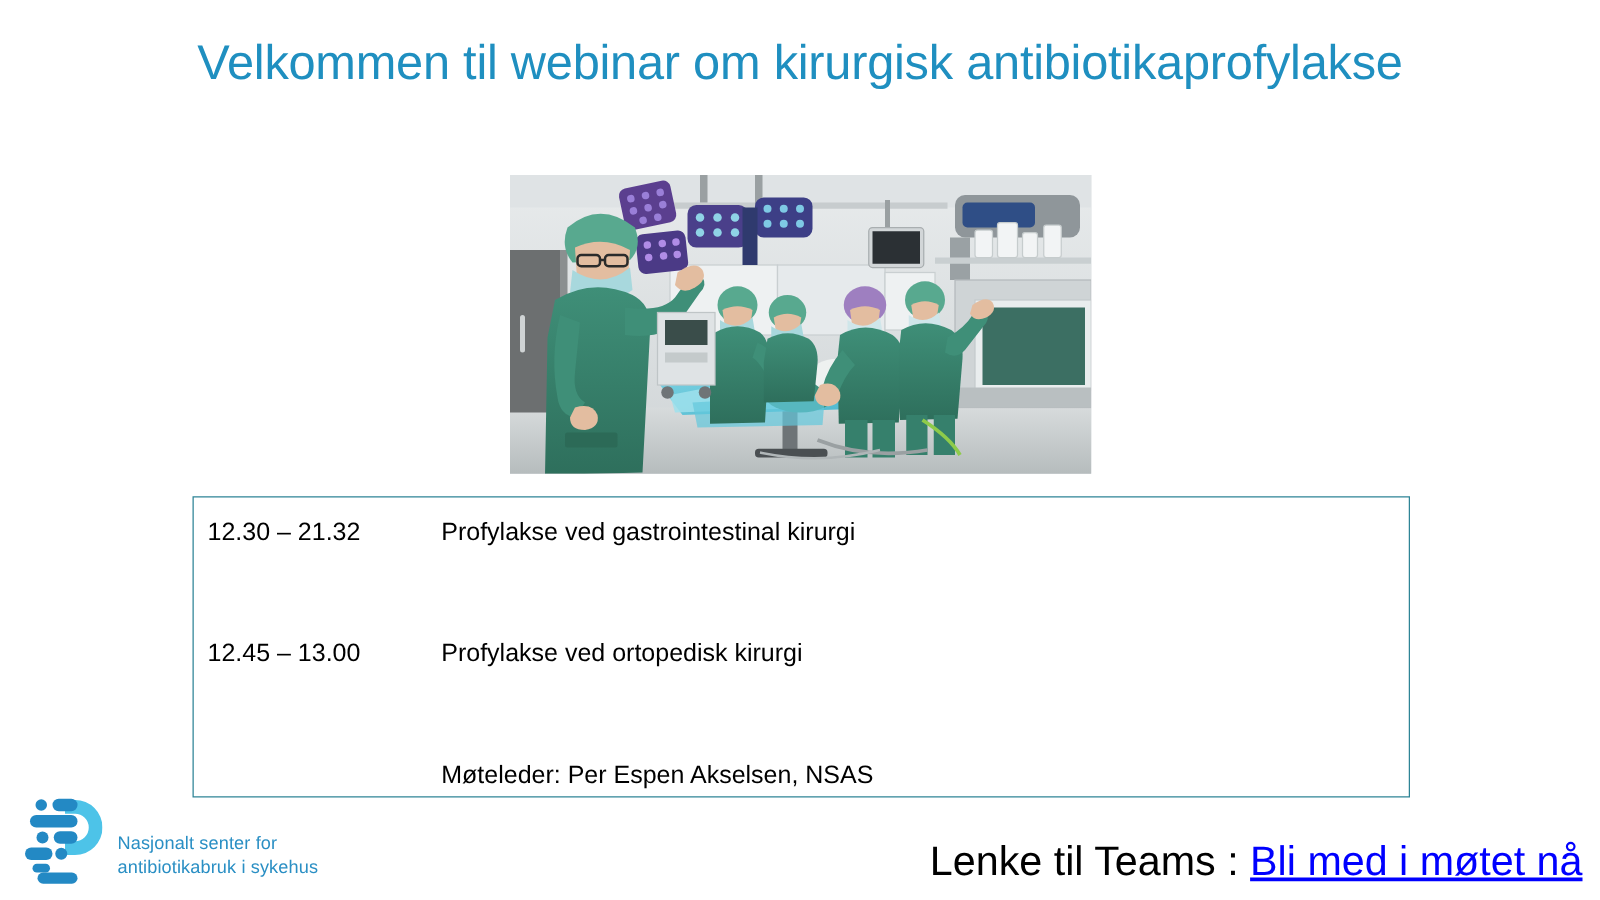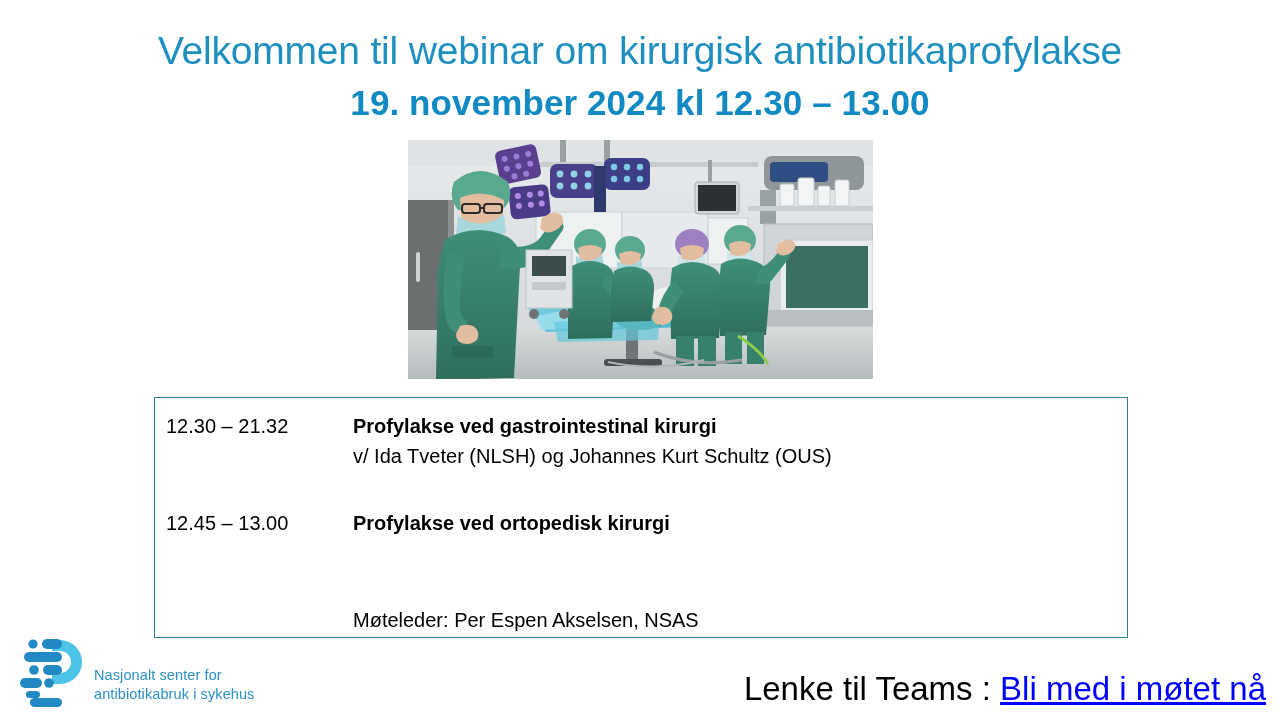--- a/index.html
+++ b/index.html
@@ -94,21 +94,21 @@
   }
   .body-col {
     position: absolute;
     left: 198px;
     top: 0;
     right: 8px;
   }
   .sess-title {
     font-size: 20px;
     line-height: 30px;
-    font-weight: 700;
+    font-weight: 400;
     color: #000000;
     white-space: nowrap;
   }
   .sess-speakers {
     font-size: 20px;
     line-height: 30px;
     font-weight: 400;
     color: #000000;
     white-space: nowrap;
   }
@@ -164,21 +164,20 @@
     cursor: pointer;
   }
 </style>
 </head>
 <body>
 
 <div id="slide">
 
   <div class="title-block">
     <div class="title-line1">Velkommen til webinar om kirurgisk antibiotikaprofylakse</div>
-    <div class="title-line2">19. november 2024 kl 12.30 – 13.00</div>
   </div>
 
   <div class="photo">
     <svg width="465" height="239" viewBox="0 0 465 239">
       <defs>
         <linearGradient id="wall" x1="0" y1="0" x2="0" y2="1">
           <stop offset="0" stop-color="#e8ebec"></stop>
           <stop offset="1" stop-color="#cfd4d6"></stop>
         </linearGradient>
         <linearGradient id="floor" x1="0" y1="0" x2="0" y2="1">
@@ -375,21 +374,20 @@
     </svg>
   </div>
 
   <div class="schedule">
     <div class="sched-inner">
 
       <div class="row row-1">
         <div class="time">12.30 – 21.32</div>
         <div class="body-col">
           <div class="sess-title">Profylakse ved gastrointestinal kirurgi</div>
-          <div class="sess-speakers">v/ Ida Tveter (NLSH) og Johannes Kurt Schultz (OUS)</div>
         </div>
       </div>
 
       <div class="row row-2">
         <div class="time">12.45 – 13.00</div>
         <div class="body-col">
           <div class="sess-title">Profylakse ved ortopedisk kirurgi</div>
         </div>
       </div>
 

